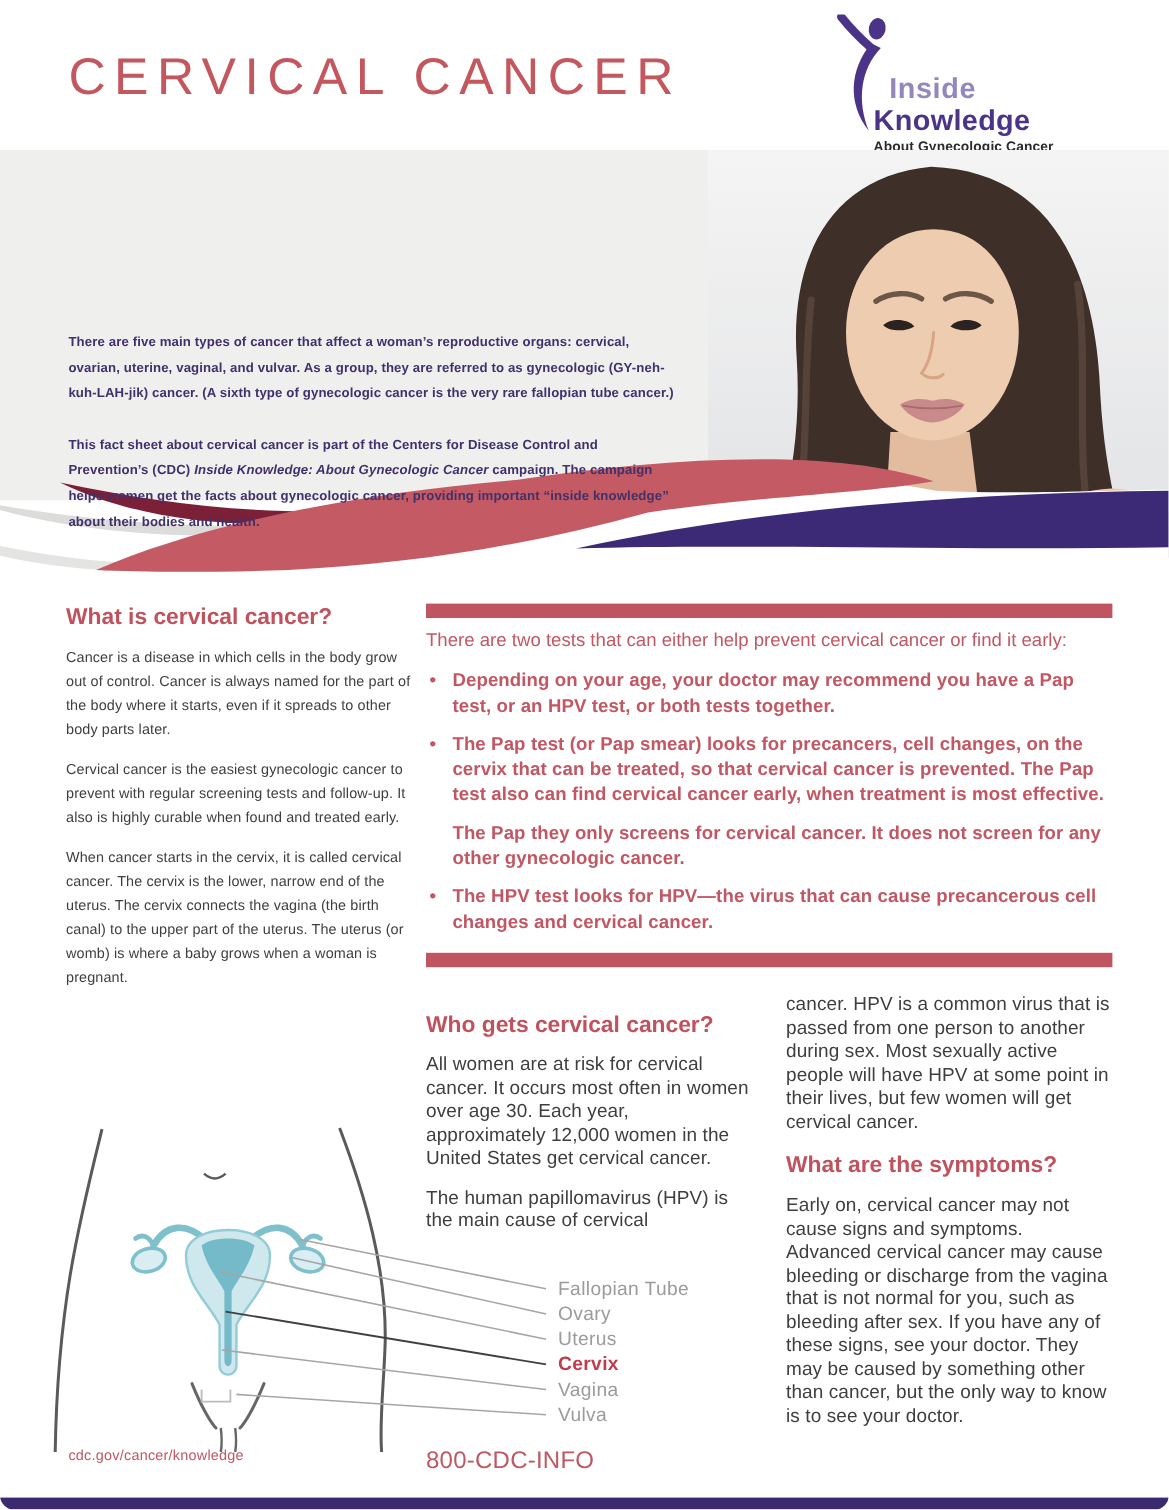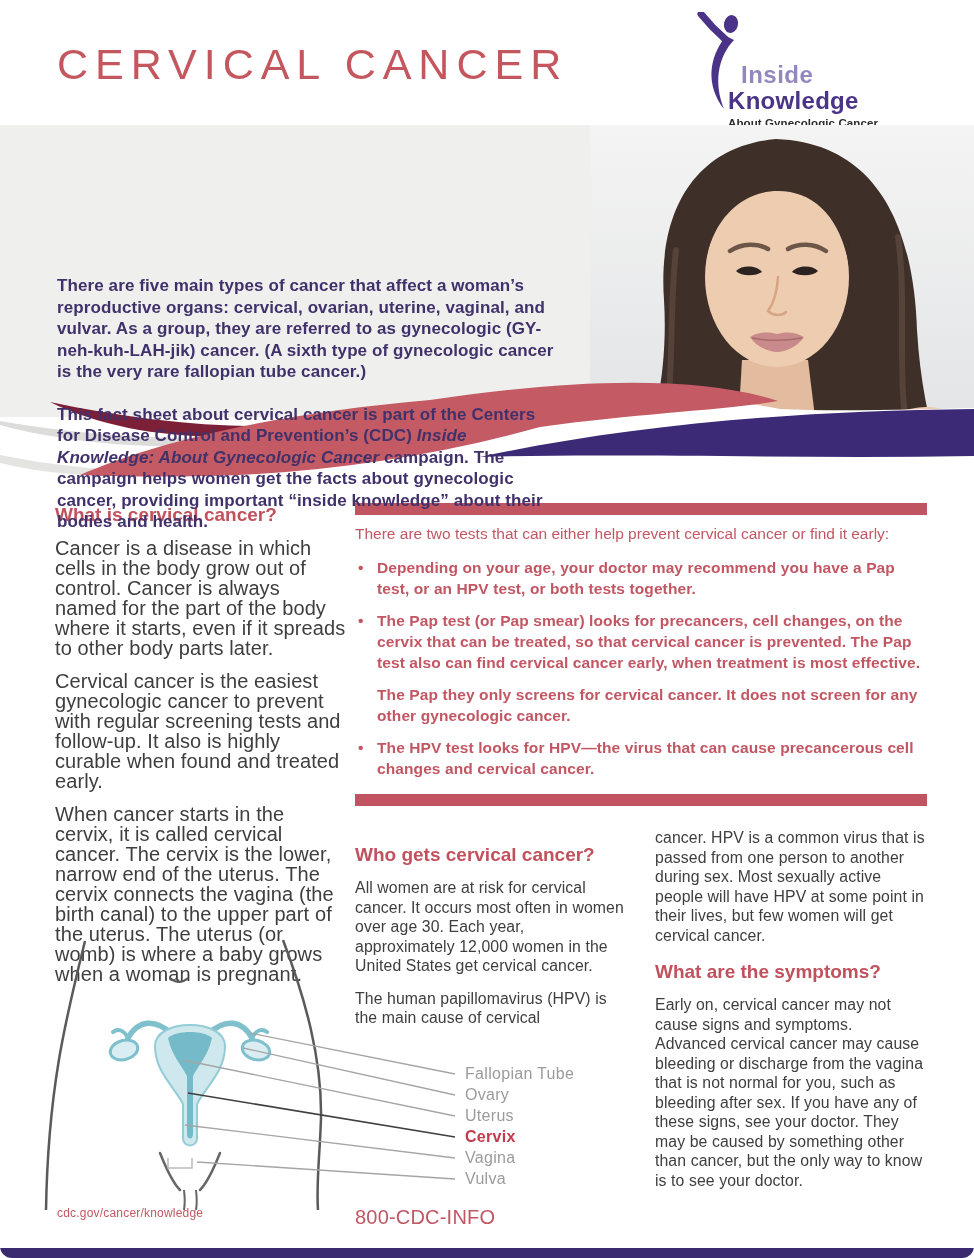--- a/index.html
+++ b/index.html
@@ -18,27 +18,27 @@
   .logo-line1{font-size:24px;font-weight:bold;color:#9387bd;padding-left:13px;letter-spacing:0.5px;}
   .logo-line2{font-size:24px;font-weight:bold;color:#4b3487;margin-top:2px;letter-spacing:0.3px;}
   .logo-line3{font-size:11.5px;font-weight:bold;color:#2b2b2b;margin-top:5px;letter-spacing:0.1px;}
   
   .hero{position:absolute;left:0;top:125px;width:974px;height:355px;}
   .hero-gray{position:absolute;left:0;top:0;width:974px;height:292px;background:#efefee;}
   .hero-photo{position:absolute;left:590px;top:0;width:384px;height:340px;overflow:hidden;}
   .hero-waves{position:absolute;left:0;top:0;width:974px;height:355px;pointer-events:none;}
   .intro{
     position:absolute;left:57px;top:150px;width:505px;z-index:3;
-    font-size:17px;font-weight:bold;line-height:21.5px;color:#41316b;letter-spacing:0.1px;
+    font-size:11px;font-weight:bold;line-height:21.5px;color:#41316b;letter-spacing:0.1px;
   }
   .intro p{margin:0 0 21px 0;}
   .intro .it{font-style:italic;}
   
   .red-heading{font-size:19px;font-weight:bold;color:#c1515c;margin:0 0 12px 0;}
-  .body-p{font-size:20px;line-height:20px;color:#3e3e3e;margin:0 0 13px 0;letter-spacing:0.1px;}
+  .body-p{font-size:12px;line-height:20px;color:#3e3e3e;margin:0 0 13px 0;letter-spacing:0.1px;}
   
   .col-left{position:absolute;left:55px;top:504px;width:292px;}
   
   .right-block{position:absolute;left:355px;top:503px;width:572px;}
   .red-bar{height:12px;background:#c05460;}
   .tests-heading{font-size:17.5px;font-weight:bold;color:#b94e57;margin:17px 0 0 0;letter-spacing:0.1px;}
   .tests-lead{font-size:15.5px;font-weight:500;color:#c25763;margin:9px 0 0 0;line-height:20px;}
   .bullet-list{margin:13px 0 0 0;padding:0;list-style:none;}
   .bullet-item{
     position:relative;padding-left:22px;margin:0 0 11px 0;

